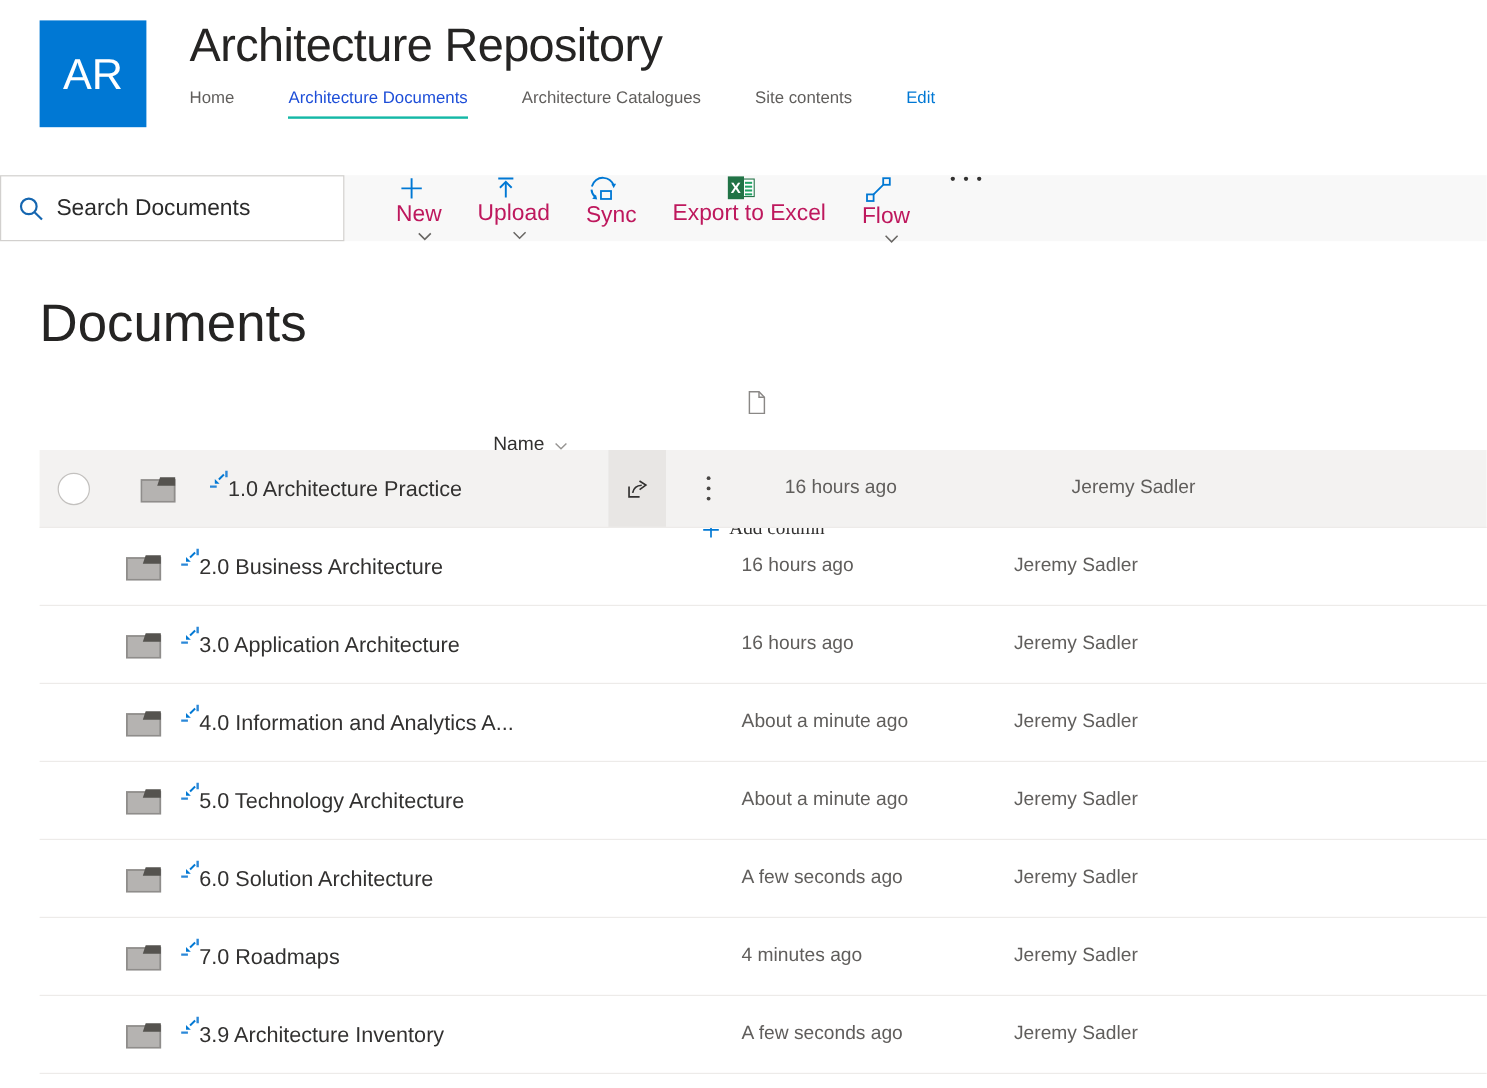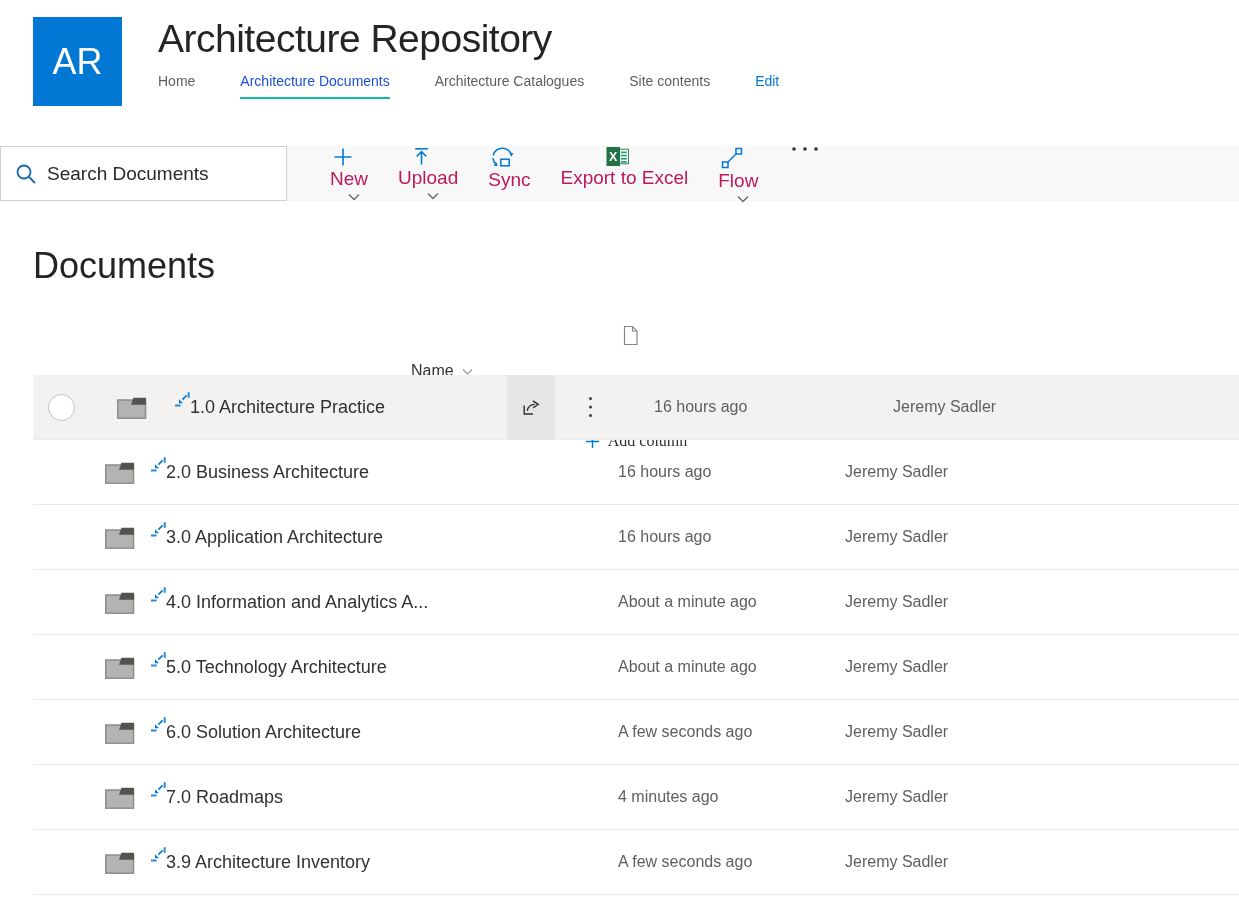--- a/index.html
+++ b/index.html
@@ -22,21 +22,21 @@
   .searchbox { width:287px; height:55px; background:#fff; border:1px solid #d2d0ce; display:flex; align-items:center; padding-left:13px; }
   .searchbox svg { flex:none; }
   .searchbox input { border:none; outline:none; background:transparent; font-family:"Liberation Sans",sans-serif; font-size:19px; margin-left:7px; width:240px; color:#252423; }
   .searchbox input::placeholder { color:#2b2b2b; opacity:1; }
   .commands { display:flex; align-items:center; padding-left:28px; }
   .cmd { display:flex; align-items:center; padding:0 15px; height:55px; cursor:pointer; font-size:19px; color:#be185d;flex-direction:column; }
   .cmd .ic { display:flex; align-items:center; margin-right:13px; }
   .cmd .chev { margin-left:10px; display:flex; align-items:center; }
 
   
-  .page-heading { position:absolute; top:245px; left:33px; margin:0; font-size:36px; font-weight:300; color:#252423; }
+  .page-heading { position:absolute; top:245px; left:33px; margin:0; font-size:44px; font-weight:300; color:#252423; }
 
   
   .doc-table { position:absolute; top:325px; left:33px; width:1206px; }
   .thead { display:flex; align-items:center; height:50px; font-size:16px; color:#323130;flex-direction:column; }
   .trow { display:flex; align-items:center; height:65px; border-bottom:1px solid #edebe9; position:relative; }
   .trow.hl { background:#f3f2f1;gap:12px; }
   .col-sel { width:57px; display:flex; justify-content:center; align-items:center; flex:none; }
   .col-icon { width:78px; flex:none; }
   .thead .col-icon svg { margin-left:23px; display:block; }
   .trow .col-icon svg { margin-left:15px; display:block; }

